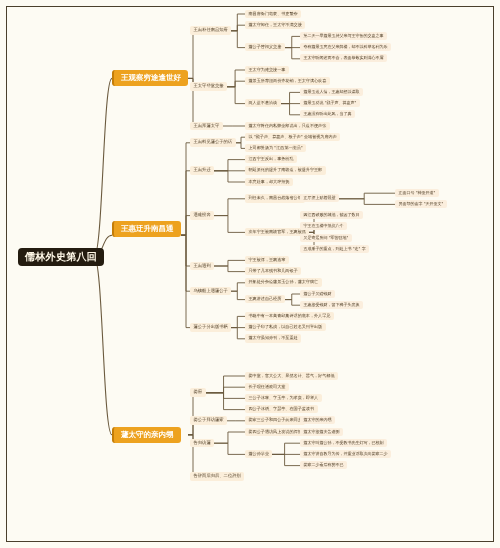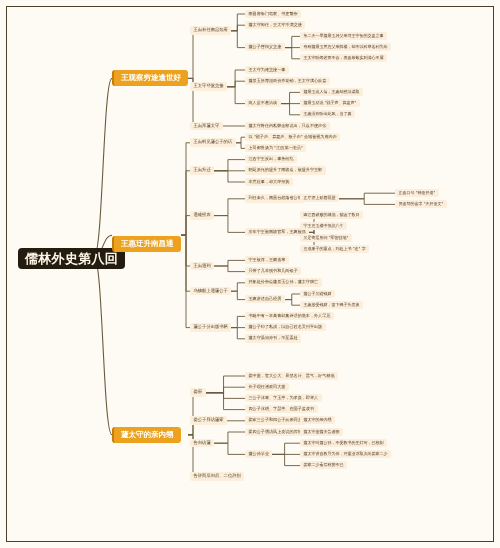--- a/index.html
+++ b/index.html
@@ -22,21 +22,21 @@
     box-sizing:border-box;
     white-space:nowrap;
     line-height:1.05;
     display:flex;align-items:center;
   }
   
   .n-root{
     background:#241c10;color:#fff8e7;
     border-radius:4px;
     padding:4px 7px;
-    font-size:13px;font-weight:bold;
+    font-size:10px;font-weight:bold;
     letter-spacing:.3px;
   }
   
   .n-l2{
     background:#eda21f;color:#ffffff;
     border-radius:3px;
     padding:4px 7px;
     font-size:7.5px;font-weight:bold;
     border-left:2px solid #c47d08;
   }
@@ -262,21 +262,21 @@
       <div class="node n-l5" style="left: 300px; top: 54.3px;">王太守听闻述而不合，表面恭敬实则满心不屑</div>
       <div class="node n-l3" style="left: 190px; top: 82.3px;">王太守登堂交接</div>
       <div class="node n-l4" style="left: 245px; top: 65.5px;">王太守为难交接一事</div>
       <div class="node n-l4" style="left: 245px; top: 76.7px;">蘧景玉所荐担两份齐花销，王太守满心欢喜</div>
       <div class="node n-l4" style="left: 245px; top: 99.1px;">两人进不甚洽谈</div>
       <div class="node n-l5" style="left: 300px; top: 87.9px;">蘧景玉送人情，王惠却想以谋取</div>
       <div class="node n-l5" style="left: 300px; top: 99.1px;">蘧景玉劝说 "戥子声、算盘声"</div>
       <div class="node n-l5" style="left: 300px; top: 110.3px;">王惠没有听出此风，当了真</div>
       <div class="node n-l3" style="left: 190px; top: 121.5px;">王惠拜蘧太守</div>
       <div class="node n-l4" style="left: 245px; top: 121.5px;">蘧太守将任内私弊全部说出，只道不便声张</div>
-      <div class="node n-l2" style="left: 112px; top: 236px;">王惠迂升南昌通</div>
+      <div class="node n-l2" style="left: 112px; top: 221px;">王惠迂升南昌通</div>
       <div class="node n-l3" style="left: 190px; top: 138.3px;">王惠料见蘧公子的话</div>
       <div class="node n-l4" style="left: 245px; top: 132.7px;">以 "戥子声、算盘声、板子声" 全城被视为府内声</div>
       <div class="node n-l4" style="left: 245px; top: 143.9px;">上司都赞扬为 "江西第一能员"</div>
       <div class="node n-l3" style="left: 190px; top: 166.3px;">王惠升迁</div>
       <div class="node n-l4" style="left: 245px; top: 155.1px;">江西宁王反出，事务纷乱</div>
       <div class="node n-l4" style="left: 245px; top: 166.3px;">朝廷派死的提升了南赣道，被提升宁王部</div>
       <div class="node n-l4" style="left: 245px; top: 177.5px;">本意赴事，却大肆招抚</div>
       <div class="node n-l3" style="left: 190px; top: 211.1px;">遇难投奔</div>
       <div class="node n-l4" style="left: 245px; top: 194.3px;">到任未久，南昌台战落省公馆</div>
       <div class="node n-l5" style="left: 300px; top: 194.3px;">正厅摆上贴着照壁</div>

